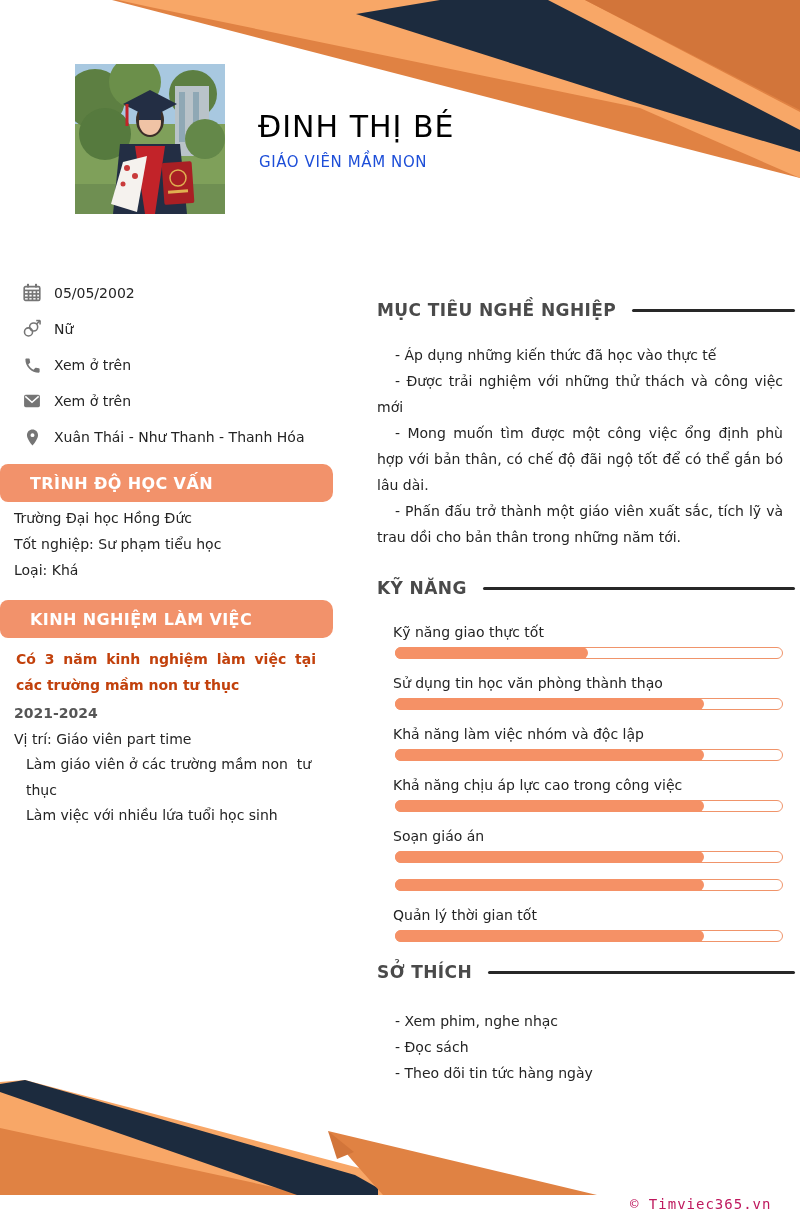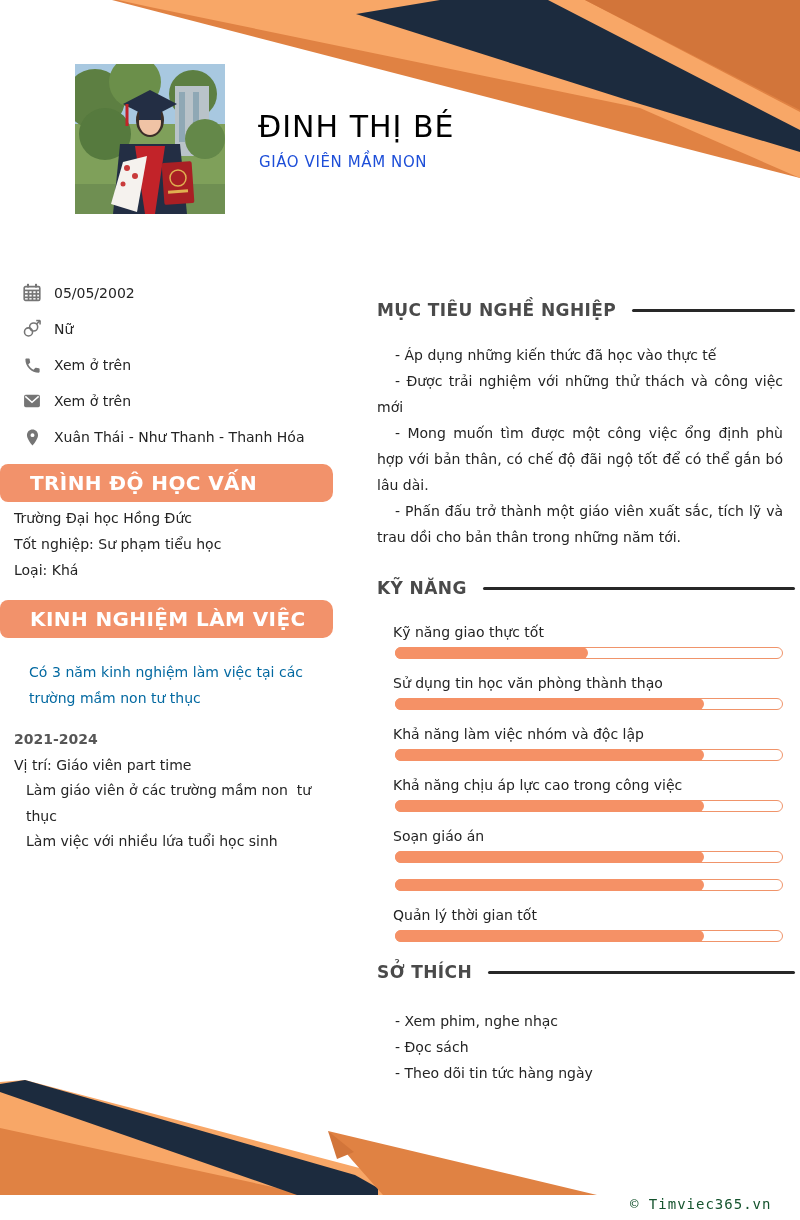--- a/index.html
+++ b/index.html
@@ -18,25 +18,25 @@
   
   .contact{position:absolute;left:20px;top:275px;width:340px;}
   .c-row{display:flex;align-items:center;height:36px;}
   .c-ico{width:24px;height:24px;flex:0 0 24px;display:flex;align-items:center;justify-content:center;}
   .c-txt{margin-left:10px;font-size:14px;color:#242424;}
 
   
   .sec-bar{
     position:absolute;left:0;width:333px;height:38px;background:#F2926B;
     border-radius:8px 10px 10px 8px;display:flex;align-items:center;
-    color:#ffffff;font-weight:bold;font-size:20px;letter-spacing:.4px;padding-left:30px;box-sizing:border-box;text-align:center;
+    color:#ffffff;font-weight:bold;font-size:16px;letter-spacing:.4px;padding-left:30px;box-sizing:border-box;text-align:center;
   }
   .edu-content{position:absolute;left:14px;top:505px;width:310px;font-size:14px;line-height:26px;color:#242424;}
   .exp-content{position:absolute;left:14px;top:644px;width:304px;font-size:14px;color:#242424;}
-  .exp-summary{margin:15px;text-align:justify;font-weight:normal;color:#0369a1;line-height:26px;}
+  .exp-summary{margin:2px;text-align:justify;font-weight:bold;color:#c2410c;line-height:26px;}
   .exp-period{font-weight:bold;color:#565656;line-height:26px;}
   .exp-position{line-height:26px;}
   .exp-duty{padding-left:12px;line-height:25.5px;}
 
   
   .rcol{position:absolute;left:377px;top:300px;width:406px;}
   .sec-head{display:flex;align-items:center;margin-right:-12px;}
   .sec-head .t{font-size:17px;font-weight:bold;color:#4a4a4a;letter-spacing:.4px;white-space:nowrap;}
   .sec-head .rule{flex:1;height:3px;background:#282828;margin-left:16px;border-radius:2px;}
   .objective-body{margin-top:22px;}
@@ -46,21 +46,21 @@
   .skill{margin-bottom:16px;}
   .skill-label{font-size:14px;color:#242424;height:22px;}
   .track{position:relative;height:10px;border:1px solid #F0946A;border-radius:6px;margin-top:1px;margin-left:2px;}
   .fill{position:absolute;top:-1px;left:-1px;bottom:-1px;background:#F59166;border-radius:6px;}
   .hobby-head{margin-top:20px;}
   .hobby-body{margin-top:26px;}
   .hobby-body div{font-size:14px;line-height:26px;text-indent:18px;color:#242424;}
 
   .watermark{
     position:absolute;left:630px;top:1196px;font-family:"DejaVu Sans Mono","Liberation Mono",monospace;
-    font-size:14px;color:#14532d;letter-spacing:1px;
+    font-size:14px;color:#be185d;letter-spacing:1px;
   }
 </style>
 </head>
 <body>
 
 <div class="page">
 
   <svg class="abs" style="left:0;top:0;" width="800" height="230" viewBox="0 0 800 230" aria-hidden="true">
     <polygon points="112,0 800,0 800,178" fill="#E08243"></polygon>
     <polygon points="118,0 585,0 800,112 800,178 640,108 150,7" fill="#F8A767"></polygon>

